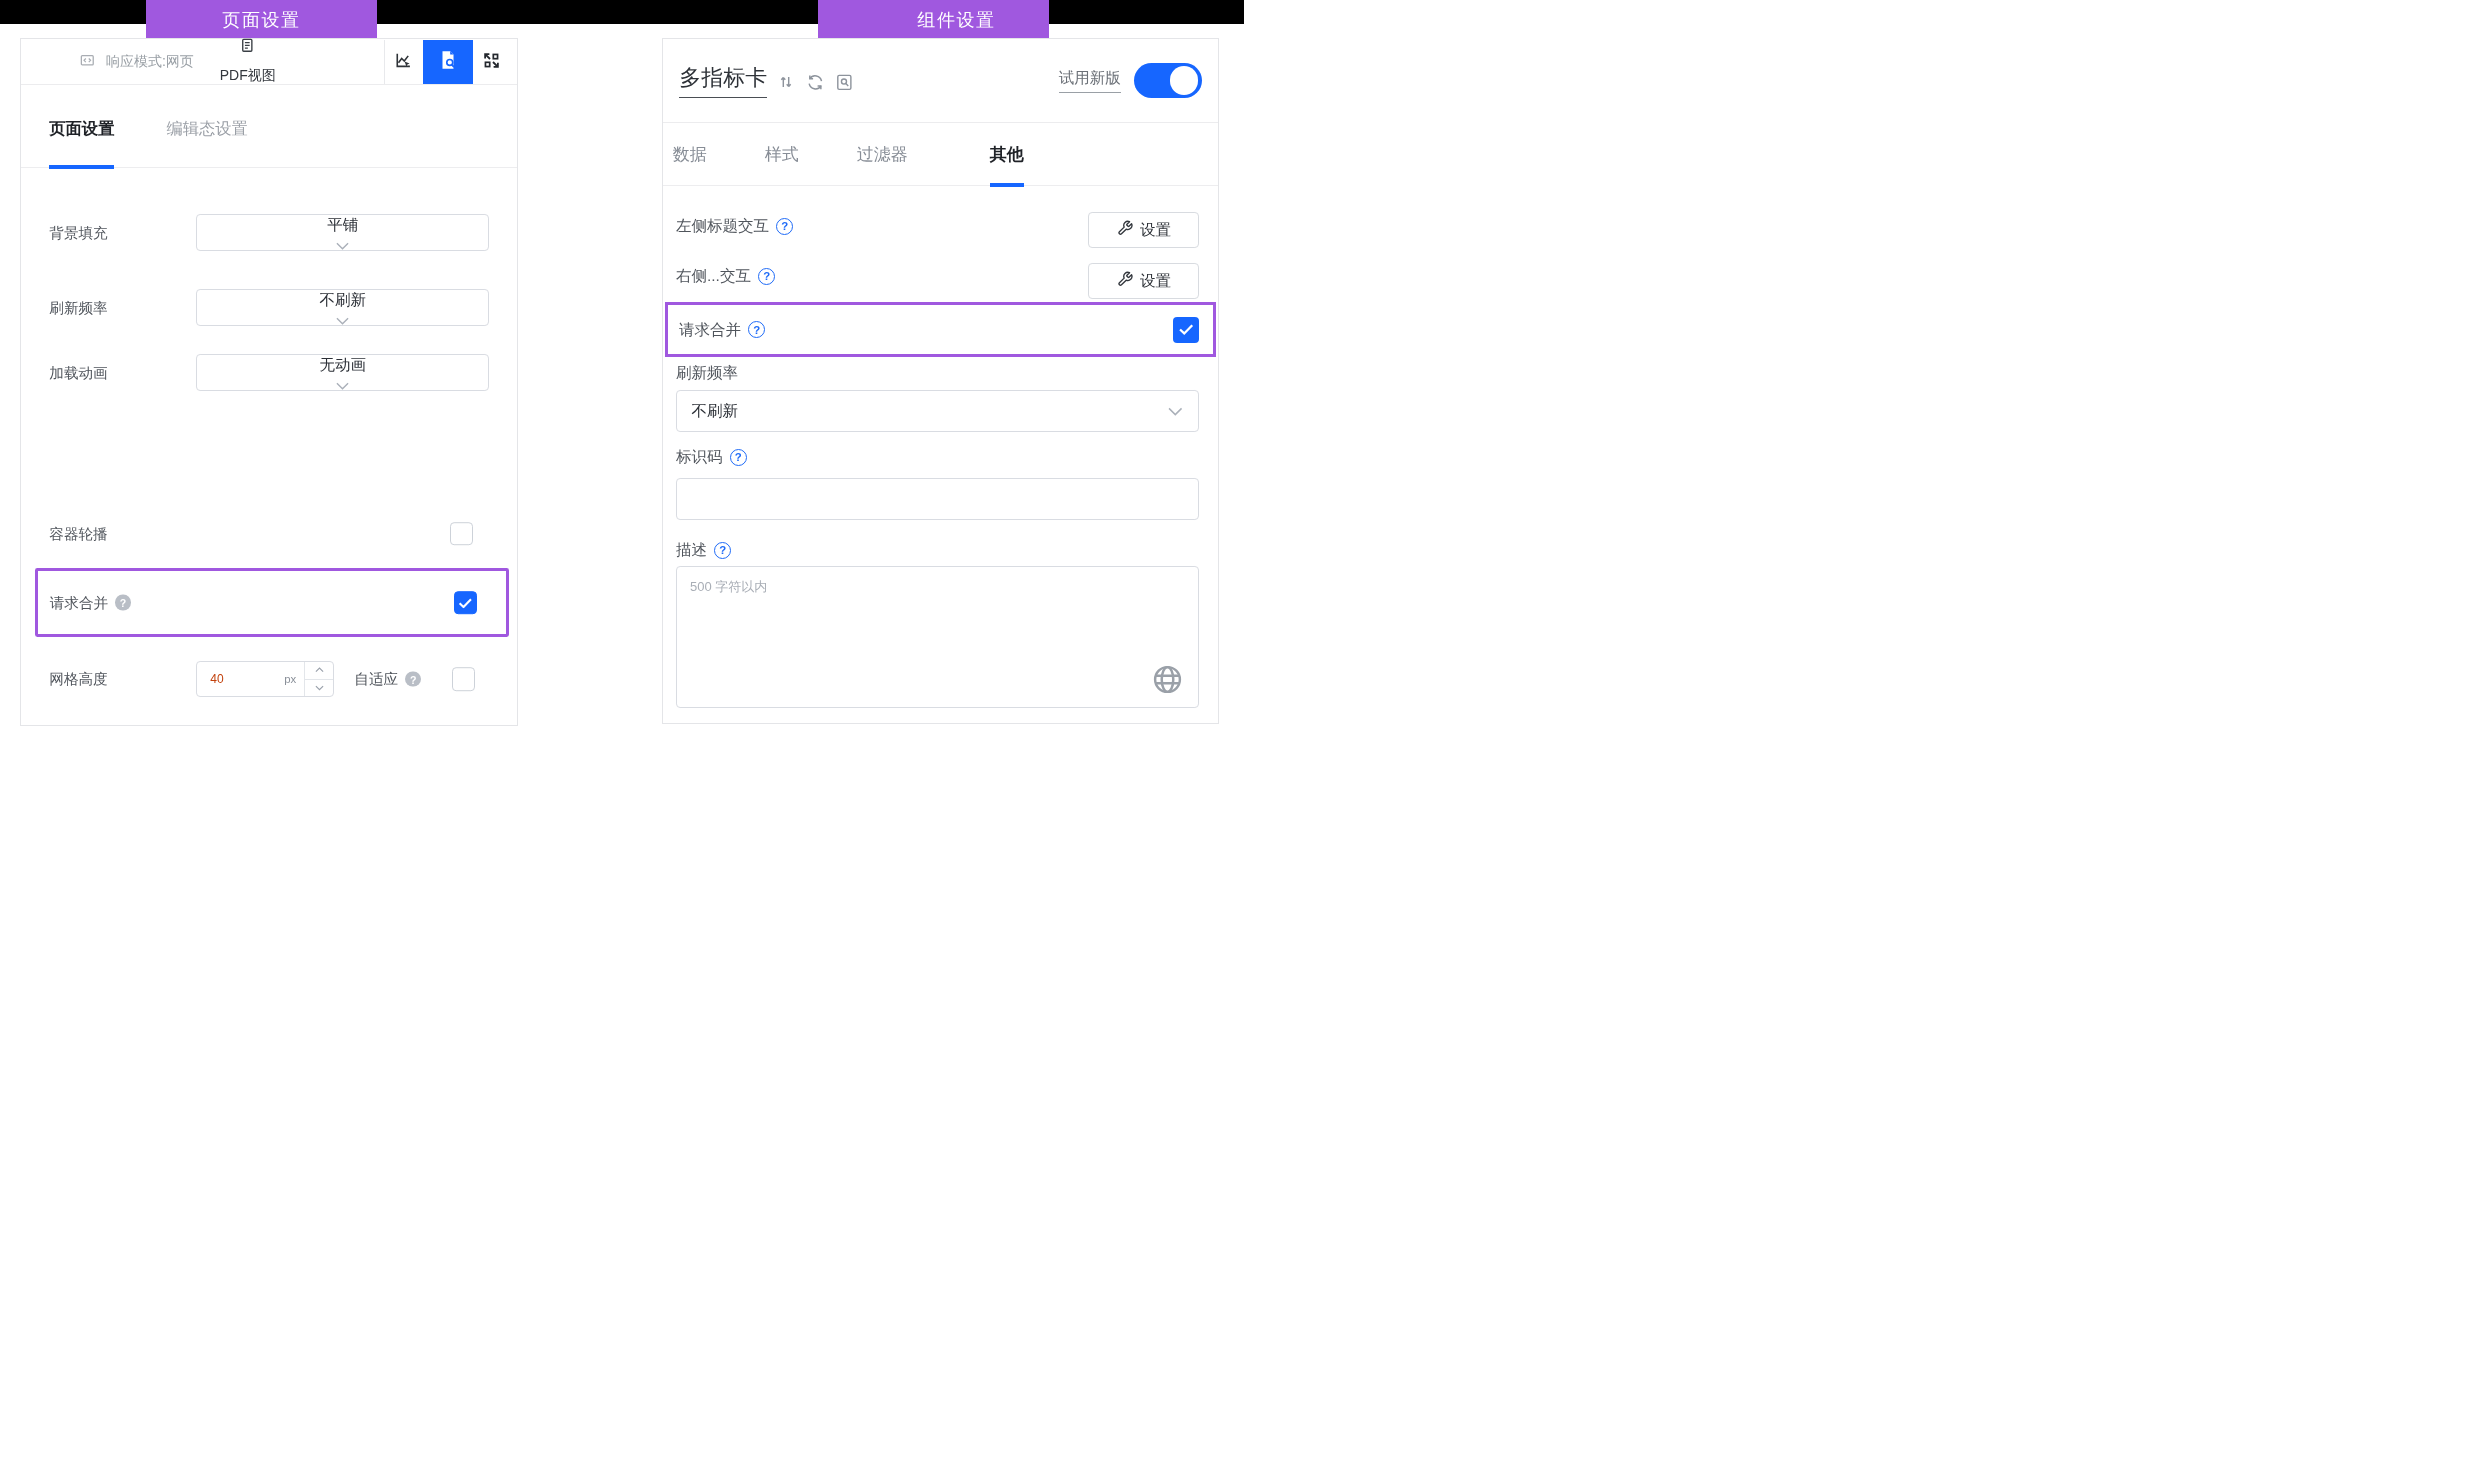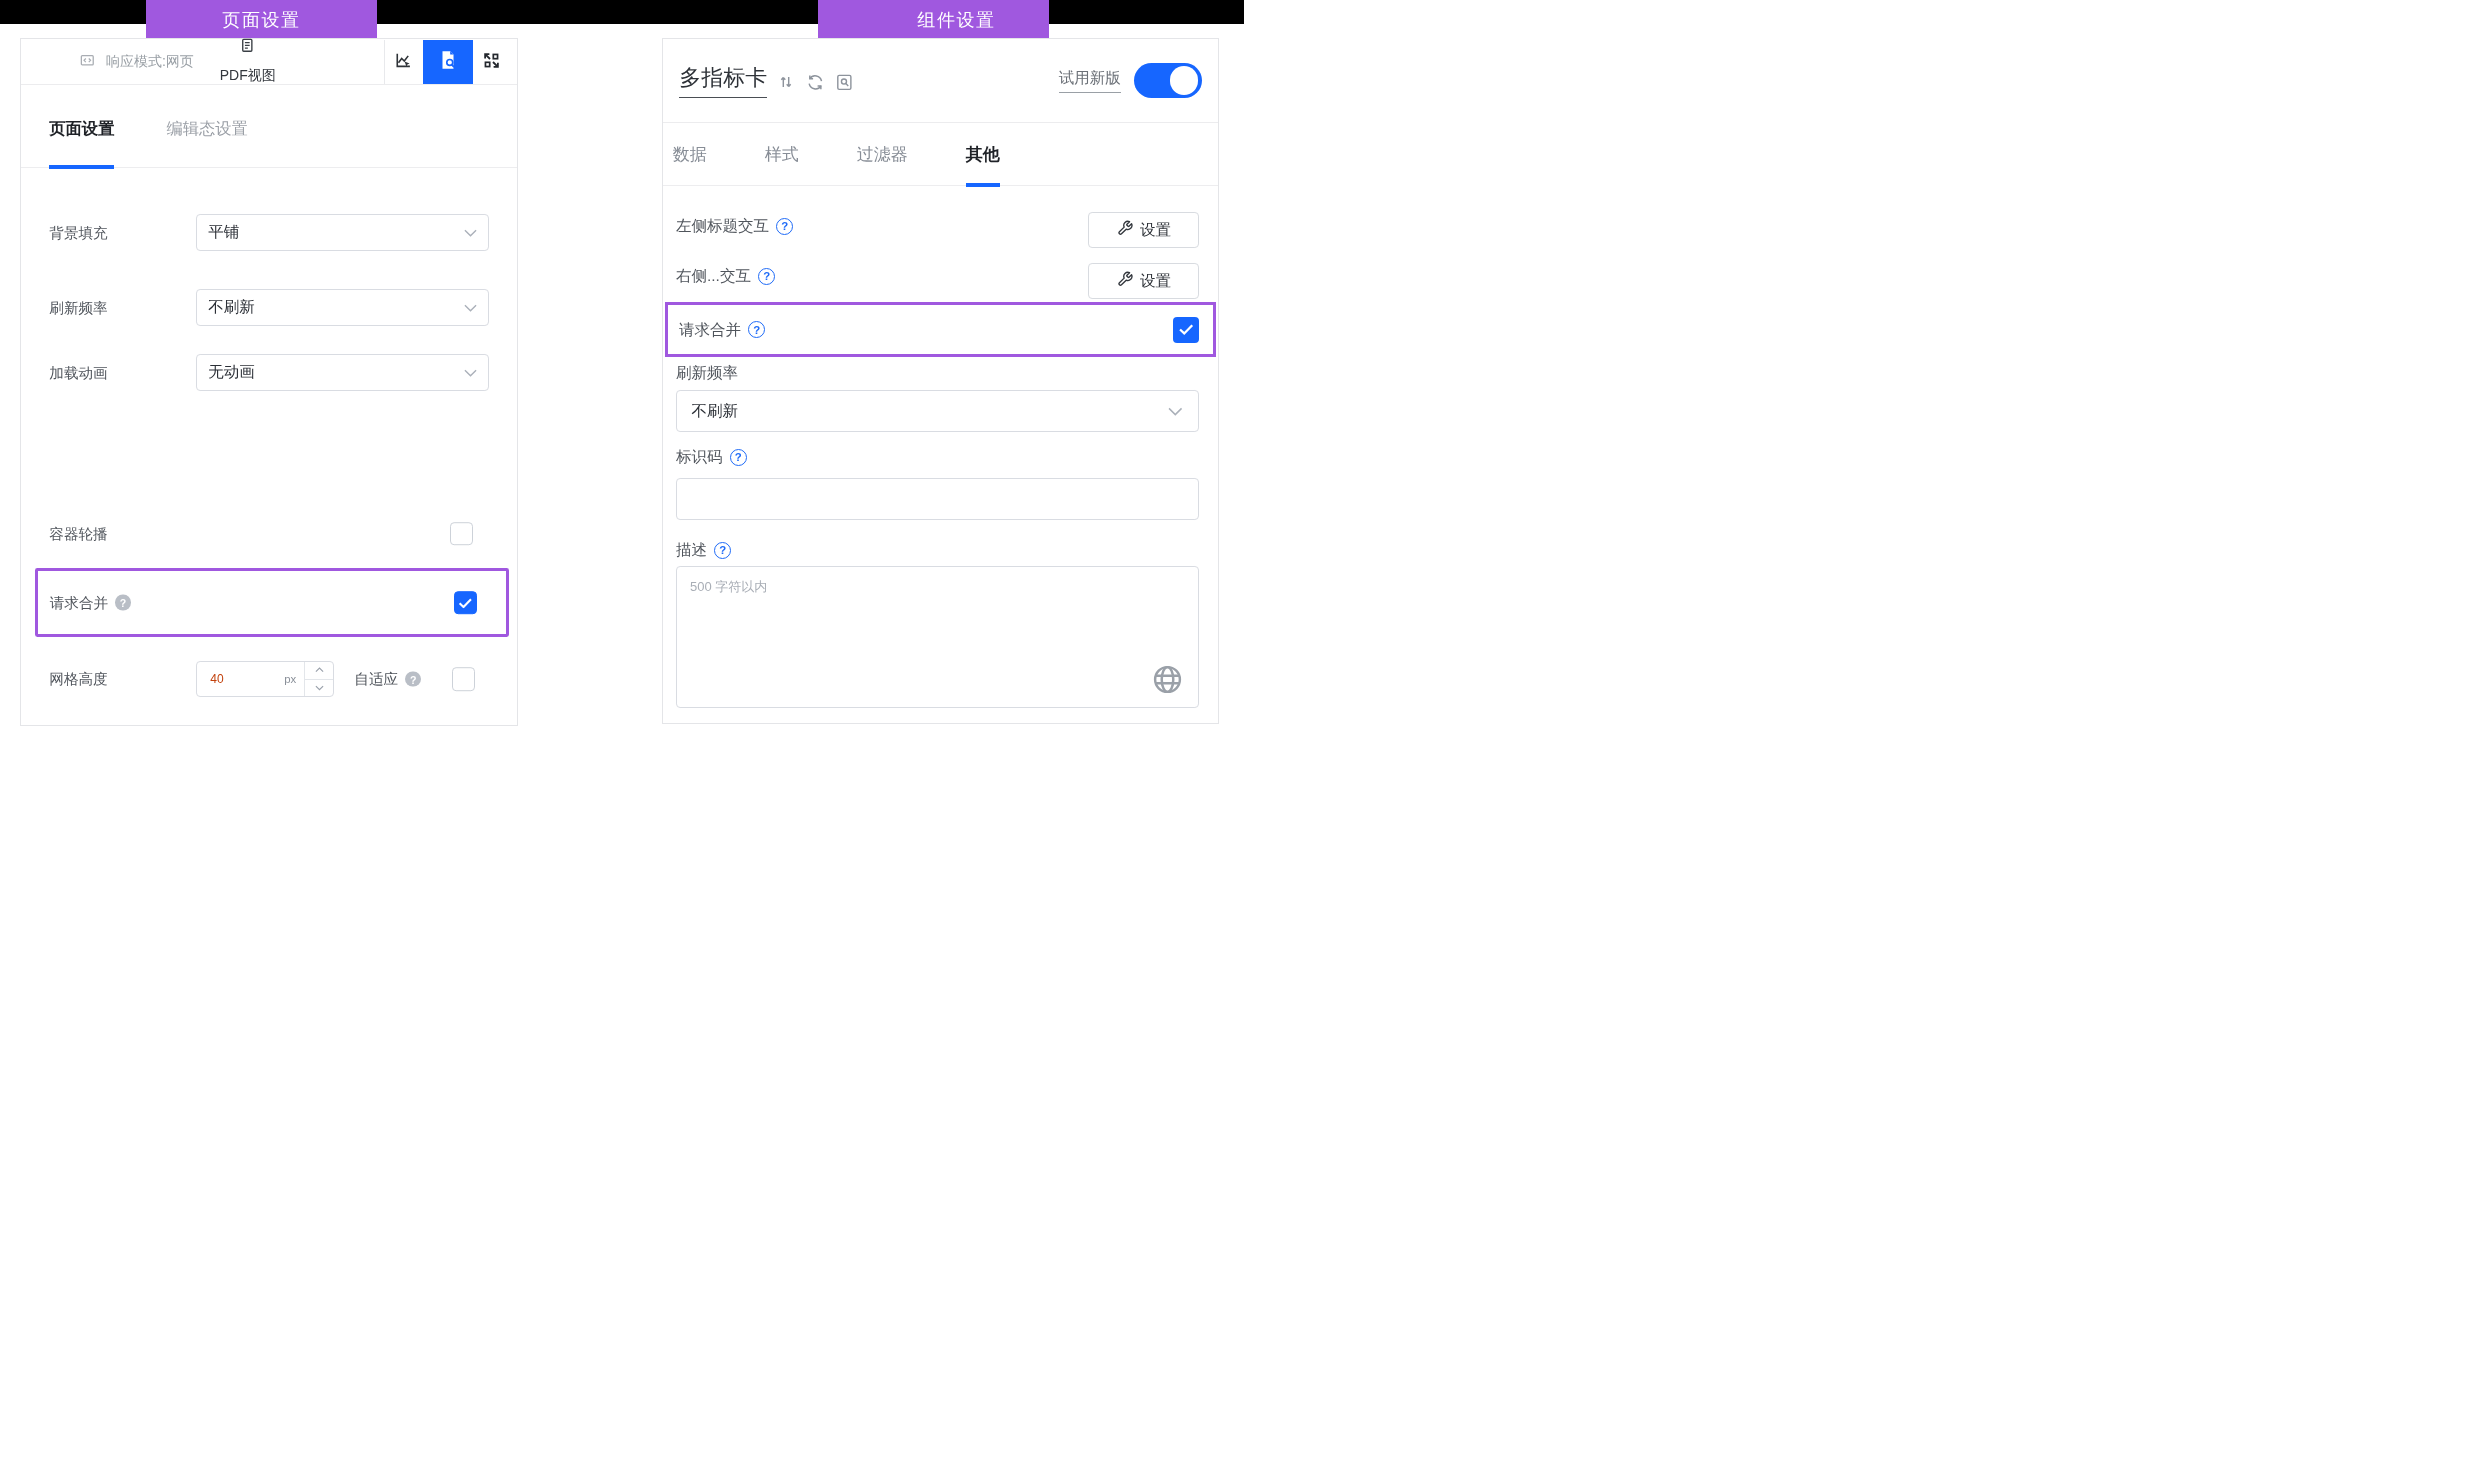--- a/index.html
+++ b/index.html
@@ -38,21 +38,21 @@
   .ltab.active::after{content:''; position:absolute; left:0; right:0; bottom:-1.6px; height:3.3px; background:var(--blue);}
 
   
   .lform{position:relative; height:558px;}
   .lrow{position:absolute; left:0; width:100%; height:37px;}
   .flabel{position:absolute; left:28px; top:50%; transform:translateY(-50%);
           font-size:14.6px; color:#50555c; display:flex; align-items:center; gap:7.3px; white-space:nowrap;}
   .dropdown{position:absolute; left:175px; top:0; width:293px; height:100%;
             border:0.8px solid #d9dce2; border-radius:4.1px; background:#fff;
             display:flex; align-items:center; justify-content:space-between;
-            padding:0 11px; font-size:15.5px; color:#2b2f36; cursor:pointer;}
+            padding:0 1px; font-size:15.5px; color:#2b2f36; cursor:pointer;flex-direction:column;}
   .cbx{position:absolute; right:44px; top:50%; transform:translateY(-50%);
        width:23.6px; height:23.6px; border-radius:4.1px; border:1.2px solid #cdd2d9; background:#fff;
        display:flex; align-items:center; justify-content:center; cursor:pointer;}
   .cbx.checked{background:var(--blue); border-color:var(--blue);}
   .cbx svg{display:none;}
   .cbx.checked svg{display:block;}
 
   .hl-left{position:absolute; left:14px; width:474px; top:400px; height:69px;
            border:3.3px solid var(--purple); border-radius:2.4px;}
   .hl-left .flabel{left:11.4px;}
@@ -82,21 +82,21 @@
   .rticons .ic{cursor:pointer; display:flex;}
   .trynew{margin-left:auto; font-size:15.5px; color:#6b7077; border-bottom:0.8px solid #9aa0a6;
           padding-bottom:2.4px; margin-right:13px; cursor:pointer; white-space:nowrap;}
   .toggle{width:68px; height:35px; border-radius:18px; background:#c9ced6; position:relative; cursor:pointer; flex:none;}
   .toggle.checked{background:var(--blue);}
   .knob{position:absolute; top:3.3px; width:28.5px; height:28.5px; border-radius:50%; background:#fff; left:3.3px; transition:none;}
   .toggle.checked .knob{left:auto; right:3.3px;}
 
   .rtabs{position:relative; height:63px; border-bottom:1.6px solid #ededef; display:flex; gap:58px; padding-left:9.8px;}
   .rtab{font-size:17px; color:#878d96; height:100%; display:flex; align-items:center; position:relative; cursor:pointer;}
-  .rtab.active{color:#1f2227; font-weight:700;}
+  .rtab.active{color:#1f2227; font-weight:700;margin-left:24px;}
   .rtab.active::after{content:''; position:absolute; left:0; right:0; bottom:-1.6px; height:4.1px; background:var(--blue);}
 
   .rcontent{position:relative; height:536px;}
   .rlabel{position:absolute; left:13px; display:flex; align-items:center; gap:7.3px;
           font-size:15.5px; color:#50555c; line-height:18px; white-space:nowrap;}
   .setbtn{position:absolute; right:18.7px; width:111px; height:36px; border:0.8px solid #d8dbe0; border-radius:4.1px;
           background:#fff; display:flex; align-items:center; justify-content:center; gap:7.3px;
           font-size:15.5px; color:#2e3238; cursor:pointer;}
   .hl-right{position:absolute; left:1.6px; right:1.6px; top:116px; height:55px; border:3.3px solid var(--purple);}
   .hl-right .rlabel{left:11.4px; top:50%; transform:translateY(-50%);}

